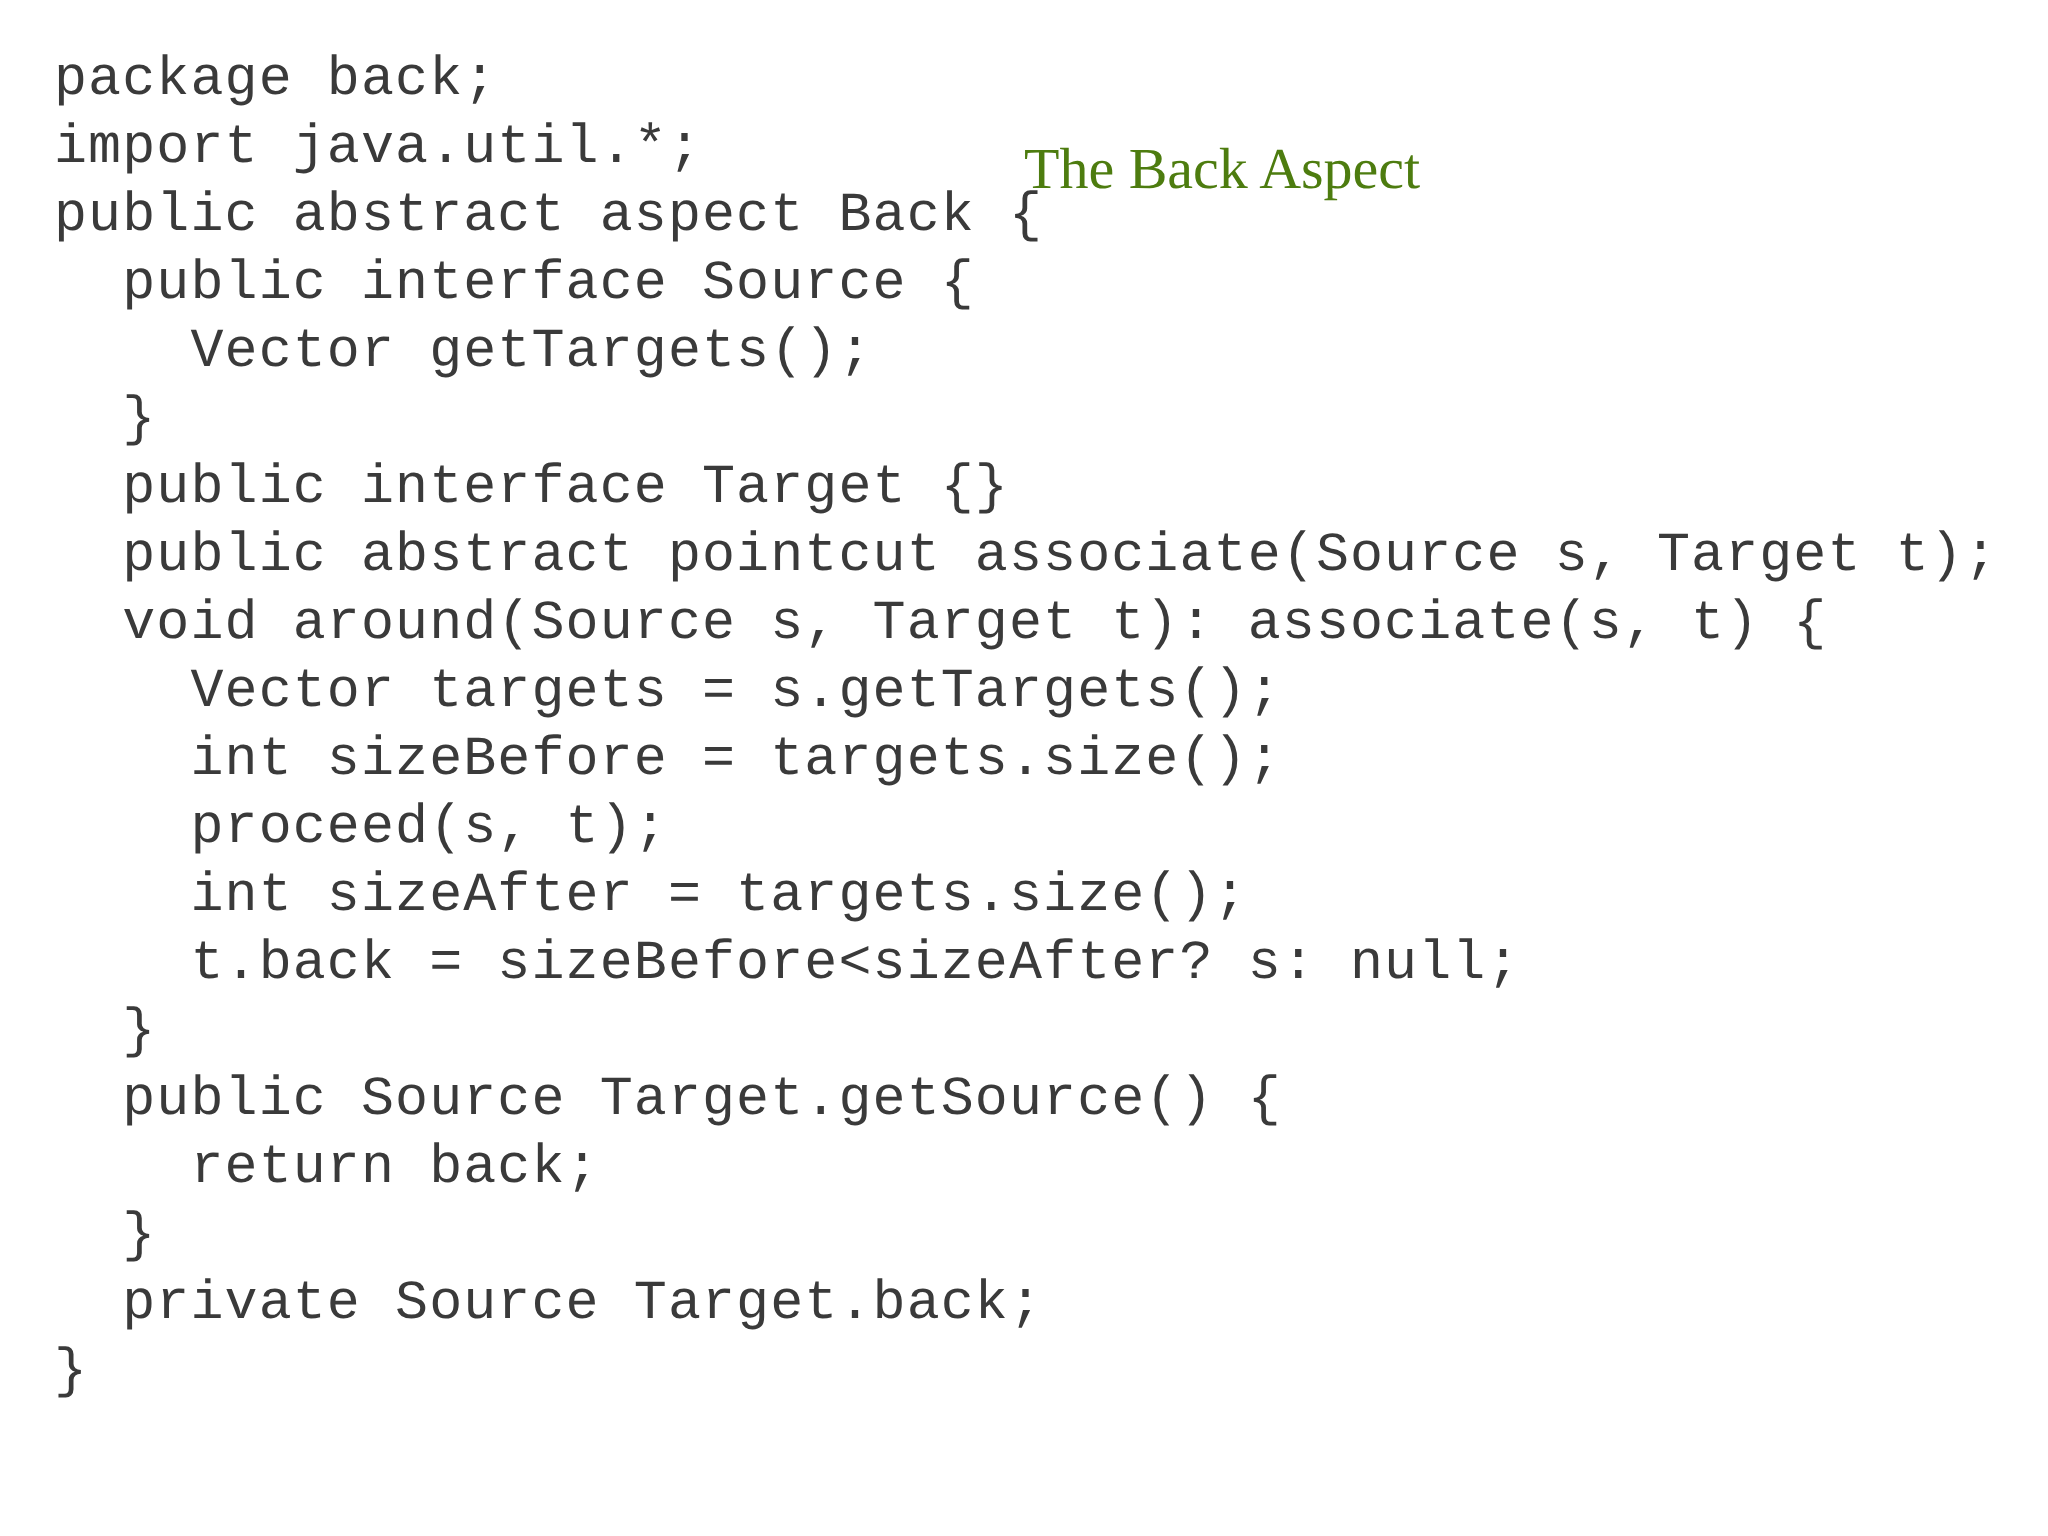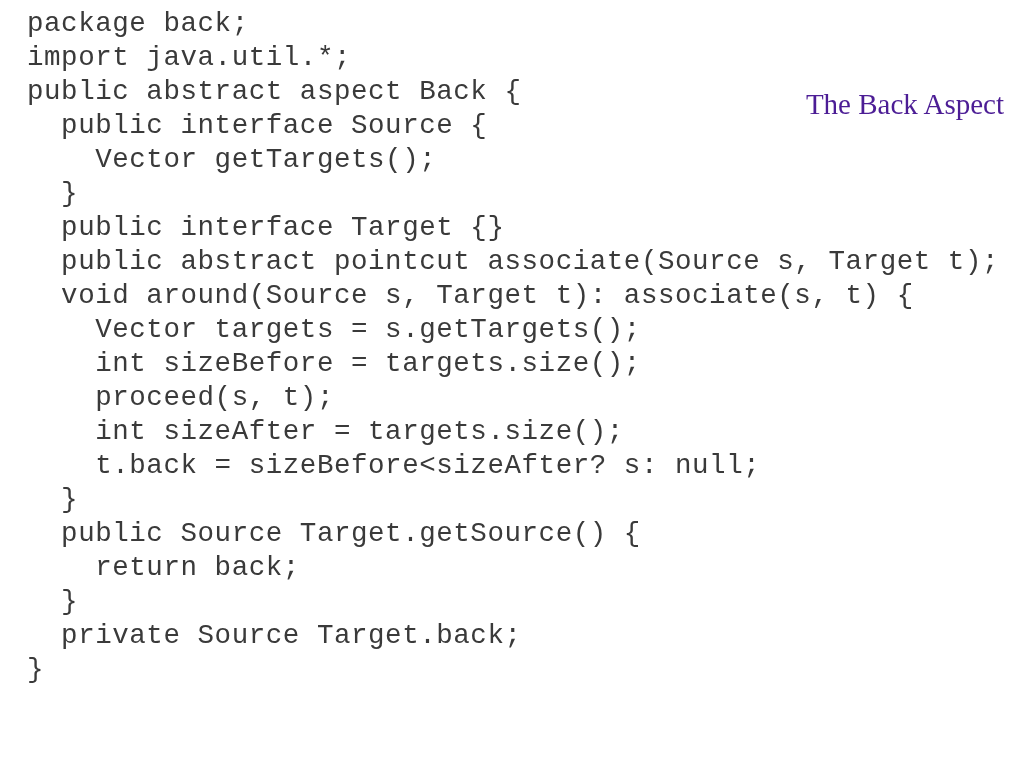--- a/index.html
+++ b/index.html
@@ -17,35 +17,34 @@
     height: 768px;
     background: #ffffff;
     overflow: hidden;
   }
   
   #slide-title {
     position: absolute;
     left: 512px;
     top: 68px;
     width: 492px;
-    text-align: right;
+    text-align: left;
     font-family: "Liberation Serif", "DejaVu Serif", serif;
     font-size: 29px;
     line-height: 34px;
     font-weight: normal;
-    color: #4c1d95;
+    color: #4d7c0f;
     letter-spacing: 0px;
     white-space: nowrap;
-    margin-top: 19px;
   }
   
   #code-block {
     position: absolute;
     left: 27px;
-    top: 7px;
+    top: 24px;
     width: 990px;
     font-family: "Liberation Mono", "DejaVu Sans Mono", monospace;
     font-size: 27.5px;
     line-height: 34px;
     color: #3a3a3a;
     white-space: pre;
     letter-spacing: 0.55px;
   }
   #code-block .code-line {
     display: block;

